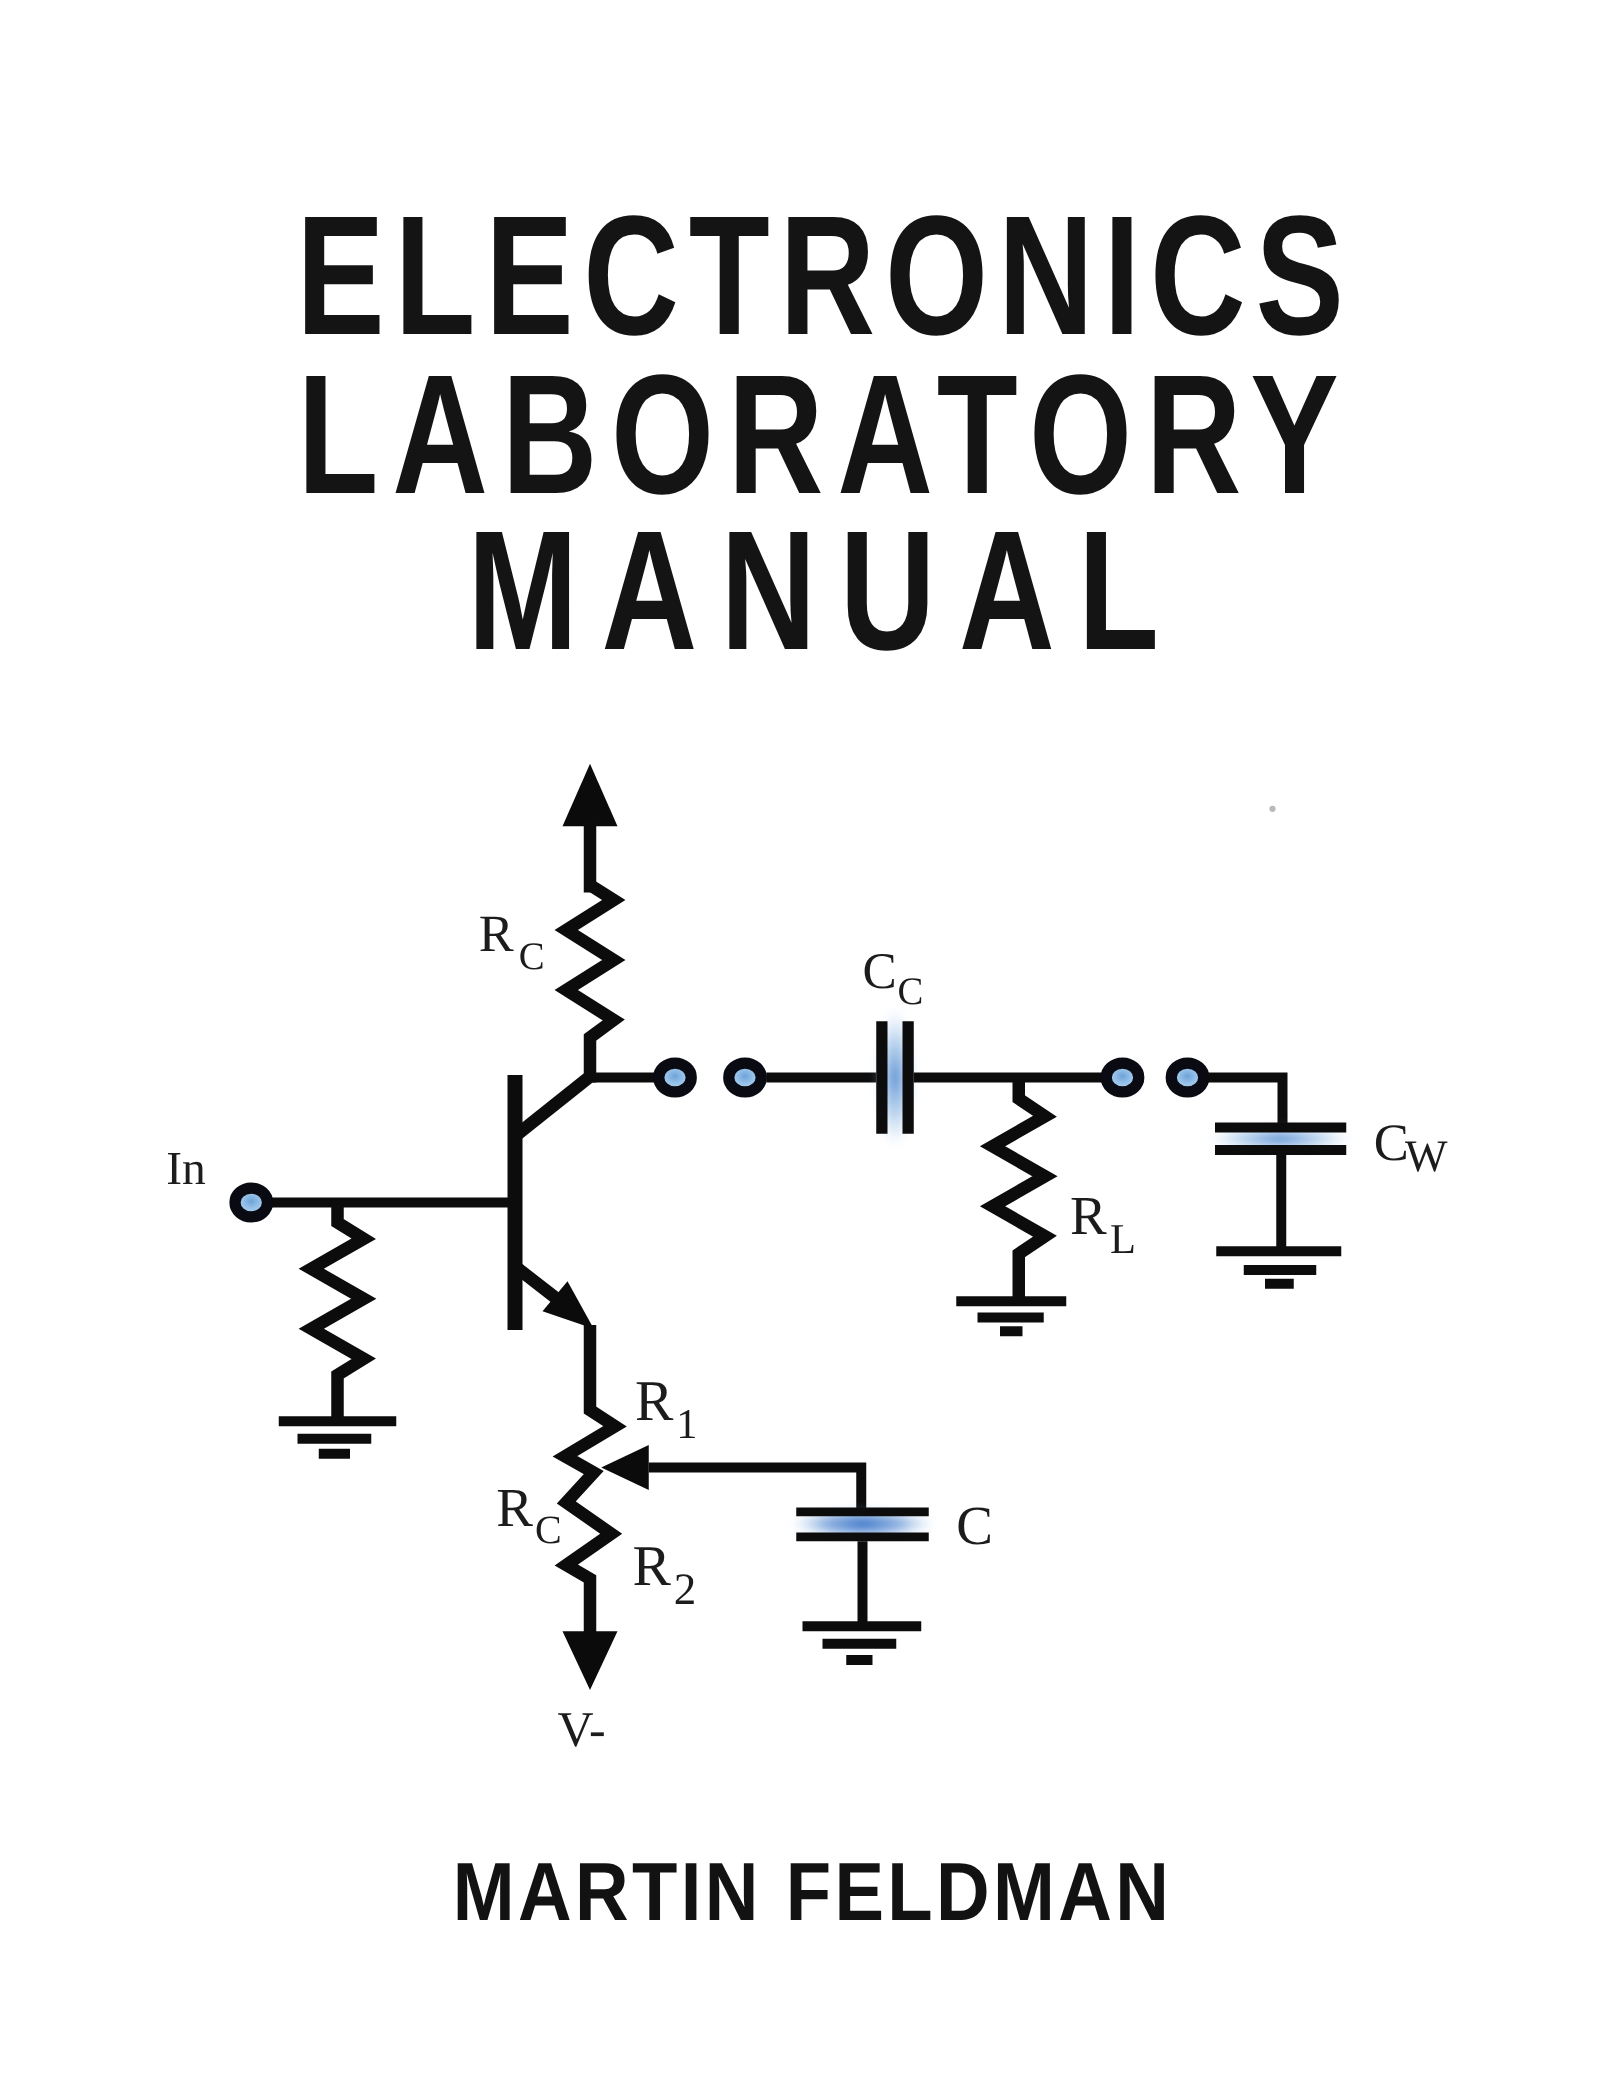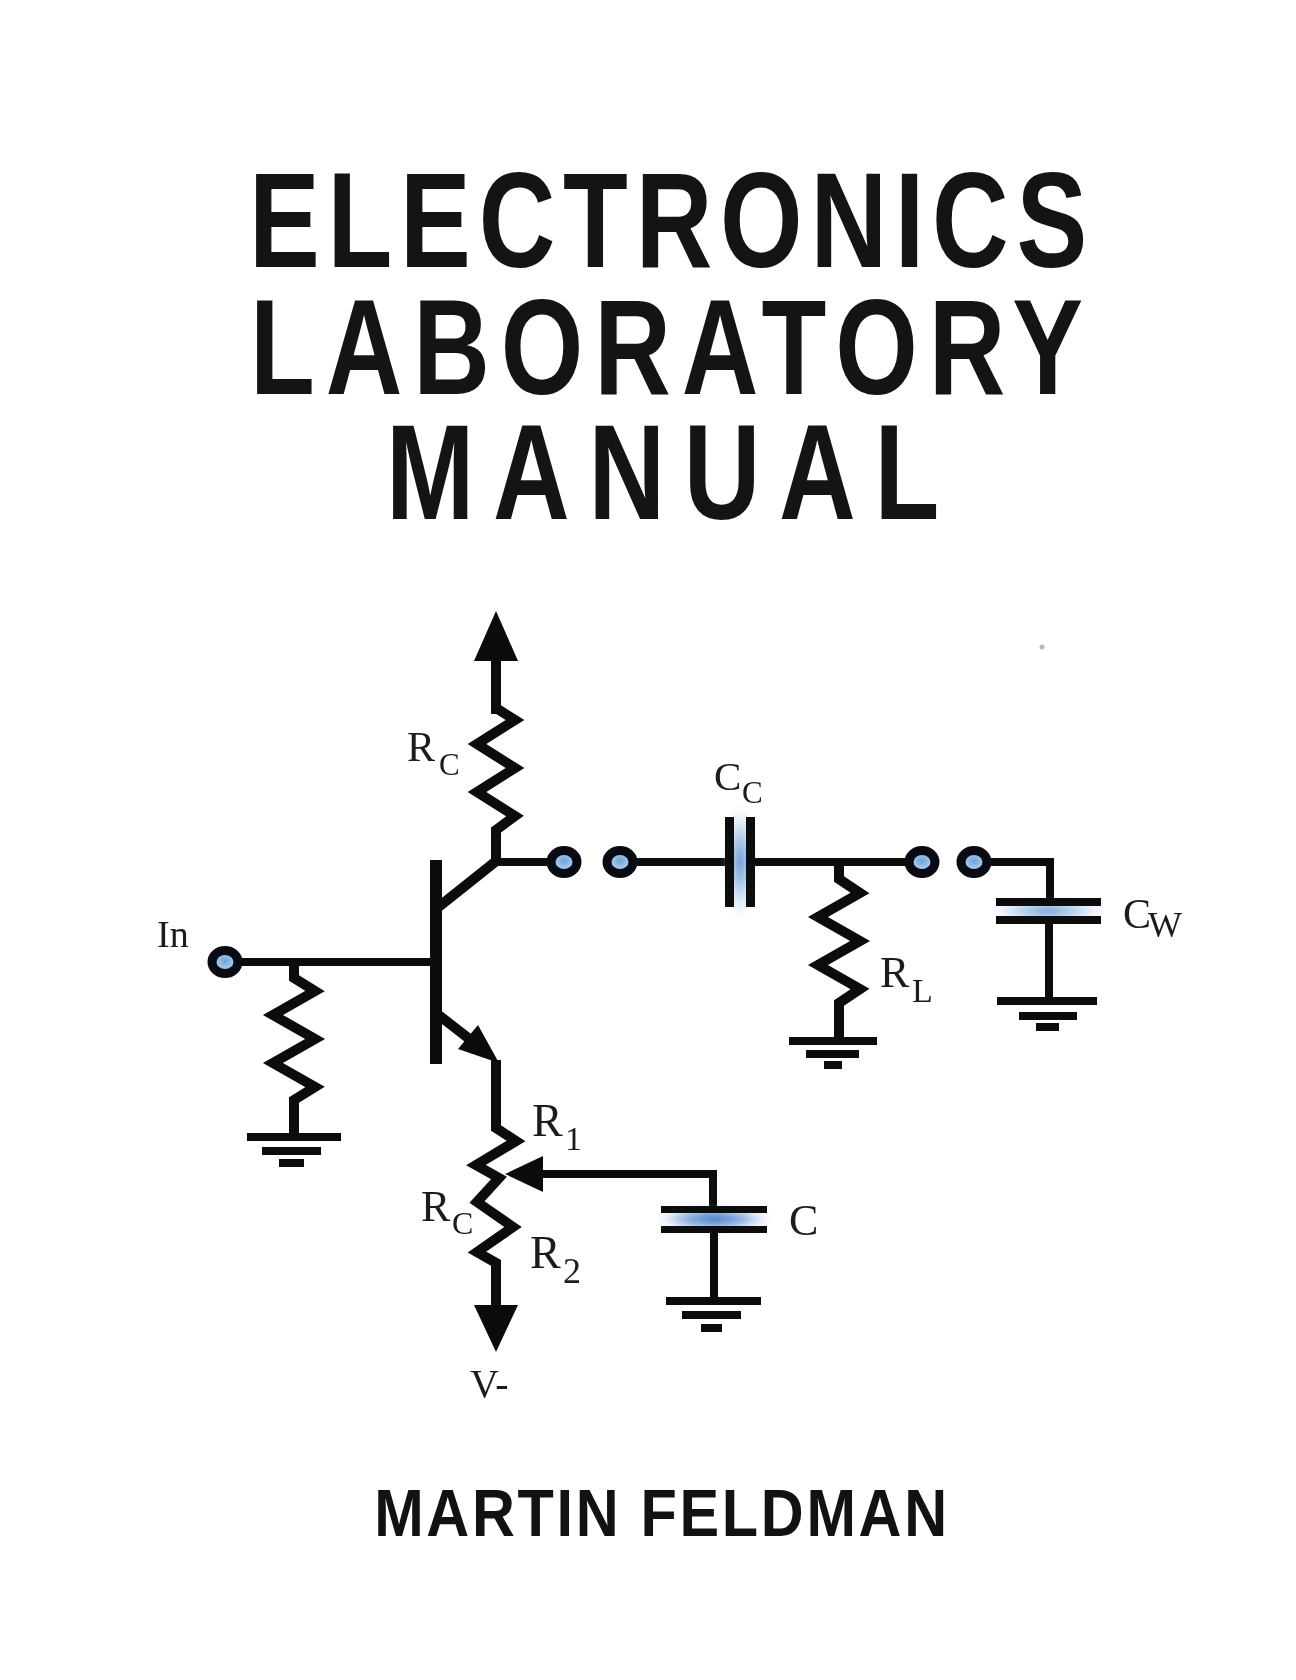--- a/index.html
+++ b/index.html
@@ -3,21 +3,21 @@
 <meta charset="utf-8">
 <style>
   html,body{margin:0;padding:0;}
   body{
     width:1296px;height:1680px;
     background:#ffffff;
     position:relative;
     overflow:hidden;
     font-family:"Liberation Sans",sans-serif;
   }
-  .cover{position:absolute;inset:0;margin-left:24px;}
+  .cover{position:absolute;inset:0;}
   .title-line{
     position:absolute;
     left:calc(50% + 12px);
     white-space:nowrap;
     font-family:"Liberation Sans",sans-serif;
     font-weight:700;
     color:#141414;
     font-size:136px;
     line-height:1;
     transform:translateX(-50%) scaleX(0.78);

